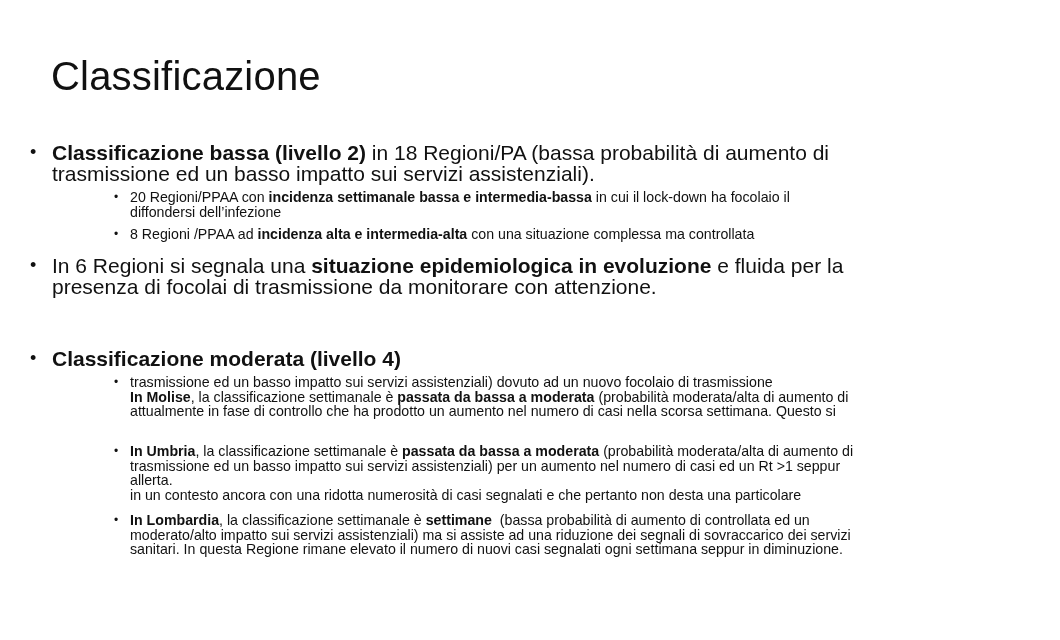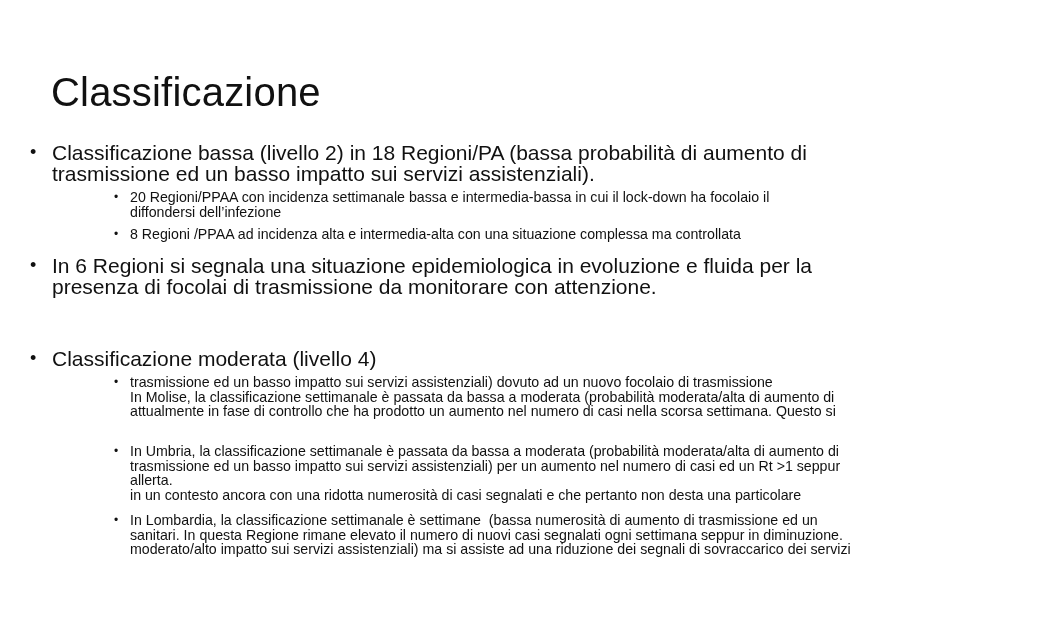--- a/index.html
+++ b/index.html
@@ -3,40 +3,40 @@
   <meta charset="utf-8">
   <style>
     html, body { margin: 0; padding: 0; background: #ffffff; }
     body {
       width: 1060px; height: 640px; position: relative; overflow: hidden;
       font-family: "Liberation Sans", "DejaVu Sans", sans-serif;
       color: #000;
     }
     .slide { position: absolute; inset: 0; background: #fff; }
     .title {
-      position: absolute; left: 51px; top: 72px;
+      position: absolute; left: 51px; top: 56px;
       font-size: 40px; font-weight: normal; letter-spacing: 0.2px;
       color: #111; margin: 0; line-height: 1;
     }
     .l1 {
       position: absolute; left: 52px;
       font-size: 21px; line-height: 21px; color: #111;
     }
     .l1 .bullet {
       position: absolute; left: -22px; top: 0; font-size: 18px;
     }
     .l2 {
       position: absolute; left: 130px;
       font-size: 14.2px; line-height: 14.5px; color: #111;
     }
     .l2 .bullet {
       position: absolute; left: -16px; top: 0; font-size: 12px;
     }
     .line { display: block; white-space: nowrap; }
-    b { font-weight: normal; }
+    b { font-weight: bold; }
   </style>
 </head>
 <body>
 
 <div class="slide">
 
   <h1 class="title">Classificazione</h1>
 
   <div class="l1" style="top:142px;">
     <span class="bullet">•</span>
@@ -76,18 +76,18 @@
   <div class="l2" style="top:444px;">
     <span class="bullet">•</span>
     <span class="line"><b>In Umbria</b><span>, la classificazione settimanale è </span><b>passata da bassa a moderata</b><span> (probabilità moderata/alta di aumento di</span></span>
     <span class="line">trasmissione ed un basso impatto sui servizi assistenziali) per un aumento nel numero di casi ed un Rt &gt;1 seppur</span>
     <span class="line">allerta.</span>
     <span class="line">in un contesto ancora con una ridotta numerosità di casi segnalati e che pertanto non desta una particolare</span>
   </div>
 
   <div class="l2" style="top:513px;">
     <span class="bullet">•</span>
-    <span class="line"><b>In Lombardia</b><span>, la classificazione settimanale è </span><b>settimane</b><span style="white-space:pre;">  (bassa numerosità di aumento di trasmissione ed un</span></span>
+    <span class="line"><b>In Lombardia</b><span>, la classificazione settimanale è </span><b>settimane</b><span style="white-space:pre;">  (bassa probabilità di aumento di controllata ed un</span></span>
+    <span class="line">moderato/alto impatto sui servizi assistenziali) ma si assiste ad una riduzione dei segnali di sovraccarico dei servizi</span>
     <span class="line">sanitari. In questa Regione rimane elevato il numero di nuovi casi segnalati ogni settimana seppur in diminuzione.</span>
-    <span class="line">moderato/alto impatto sui servizi assistenziali) ma si assiste ad una riduzione dei segnali di sovraccarico dei servizi</span>
   </div>
 
 </div>
 
 </body></html>

